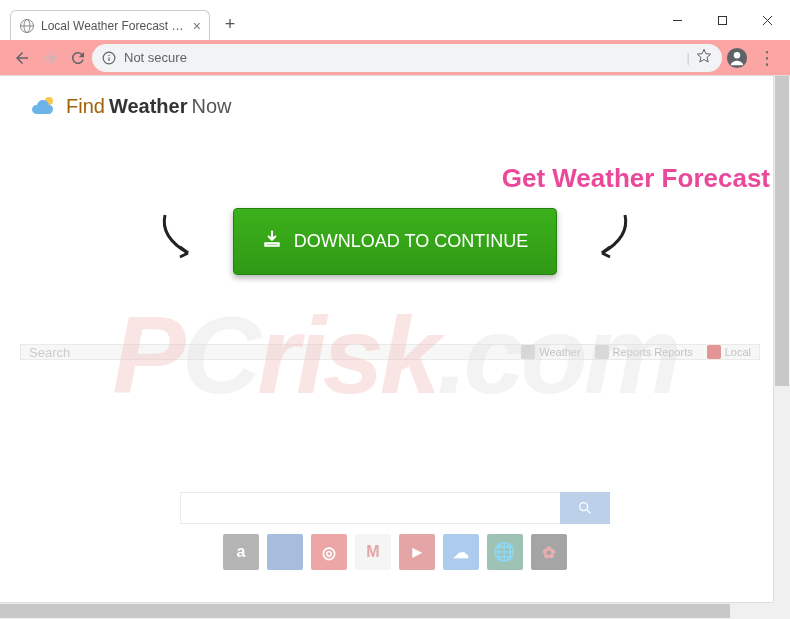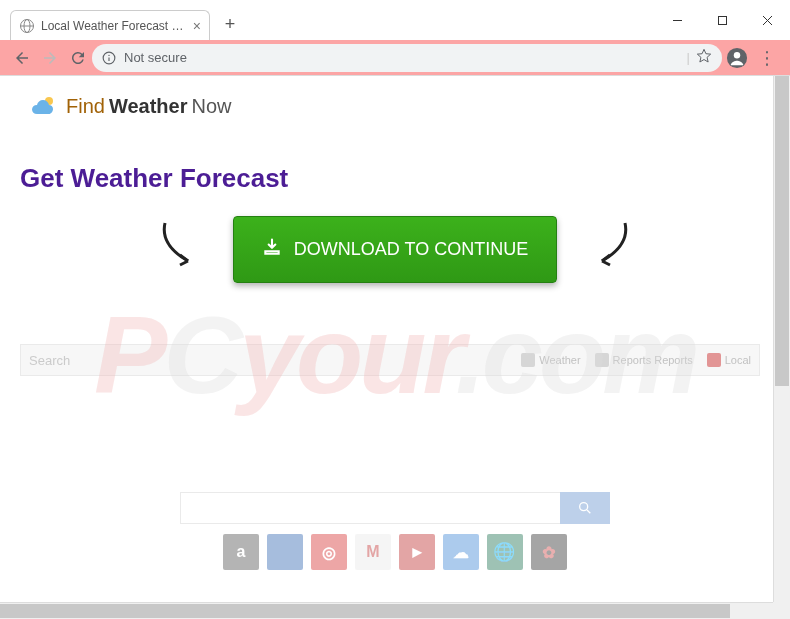--- a/index.html
+++ b/index.html
@@ -33,31 +33,31 @@
     
     .page { position: relative; z-index: 2; padding: 0 20px; height: 100%; }
     
     .logo { display: flex; align-items: center; padding: 18px 10px 10px; font-size: 20px; }
     .logo-icon { width: 28px; height: 24px; margin-right: 8px; position: relative; }
     .cloud-svg { width: 28px; height: 24px; }
     .logo-text1 { color: #a16207; font-weight: 400; }
     .logo-text2 { color: #333; font-weight: 700; margin-left: 4px; }
     .logo-text3 { color: #555; font-weight: 400; margin-left: 4px; }
     
-    .headline { text-align: left; margin-top: 35px; font-size: 26px; font-weight: 700; color: #4c1d95; }
+    .headline { text-align: right; margin-top: 35px; font-size: 26px; font-weight: 700; color: #ec4899; }
     .subhead { text-align: center; font-size: 13px; color: #444; margin-top: 4px; }
     
-    .cta-wrap { display: flex; align-items: center; justify-content: center; margin-top: 22px; position: relative; gap: 33px; }
+    .cta-wrap { display: flex; align-items: center; justify-content: center; margin-top: 14px; position: relative; gap: 33px; }
     .arrow { width: 60px; height: 60px; }
     .arrow.left { transform: scaleX(1); margin-right: -10px; margin-top: -10px; }
     .arrow.right { transform: scaleX(-1); margin-left: -10px; margin-top: -10px; }
     .cta-btn { background: linear-gradient(#3cb11b,#2f9915); color: #fff; font-size: 18px; font-weight: 500; padding: 20px 28px; border-radius: 4px; border: 1px solid #258012; box-shadow: 0 3px 6px rgba(0,0,0,0.3); display: flex; align-items: center; cursor: pointer; }
     .dl-icon { width: 20px; height: 20px; margin-right: 12px; }
     
-    .bg-searchbar { position: absolute; top: 268px; left: 20px; right: 30px; height: 32px; background: #f2f2f2; border: 1px solid #ddd; display: flex; align-items: center; font-size: 13px; color: #aaa; padding: 0 8px; z-index: 0; opacity: 0.6; }
+    .bg-searchbar { position: absolute; top: 268px; left: 20px; right: 30px; height: 16px; background: #f2f2f2; border: 1px solid #ddd; display: flex; align-items: center; font-size: 13px; color: #aaa; padding: 0 8px; z-index: 0; opacity: 0.6; }
     .bg-links { margin-left: auto; display: flex; gap: 14px; font-size: 11px; color: #999; align-items: center; }
     .bg-link { display: flex; align-items: center; gap: 4px; }
     .bg-link-icon { width: 14px; height: 14px; background: #bbb; border-radius: 2px; }
     .bg-link-icon.red { background: #d05050; }
     
     .bg-center-search { position: absolute; top: 416px; left: 50%; transform: translateX(-50%); width: 430px; height: 32px; display: flex; opacity: 0.4; }
     .bg-center-input { flex: 1; background: #fff; border: 1px solid #ccc; border-right: none; }
     .bg-center-btn { width: 50px; background: #5b8bcc; display: flex; align-items: center; justify-content: center; }
     
     .app-icons { position: absolute; top: 458px; left: 50%; transform: translateX(-50%); display: flex; gap: 8px; opacity: 0.45; }
@@ -143,21 +143,21 @@
         <circle cx="12" cy="9" r="3.5" fill="#fff"></circle>
         <path d="M5 20c1-4 5-5 7-5s6 1 7 5" fill="#fff"></path>
       </svg>
   </div>
   <div class="menu-dots">⋮</div>
 </div>
 
 <div class="viewport">
 
   <div class="watermark">
-    <span class="red">P</span><span>C</span><span class="red">your</span><span>.com</span>
+    <span class="red">P</span><span>C</span><span class="red">risk</span><span>.com</span>
   </div>
 
   <div class="bg-searchbar">
     <span>Search</span>
     <div class="bg-links">
       <div class="bg-link">
           <span class="bg-link-icon"></span>
           <span>Weather</span>
         </div>
       <div class="bg-link">

